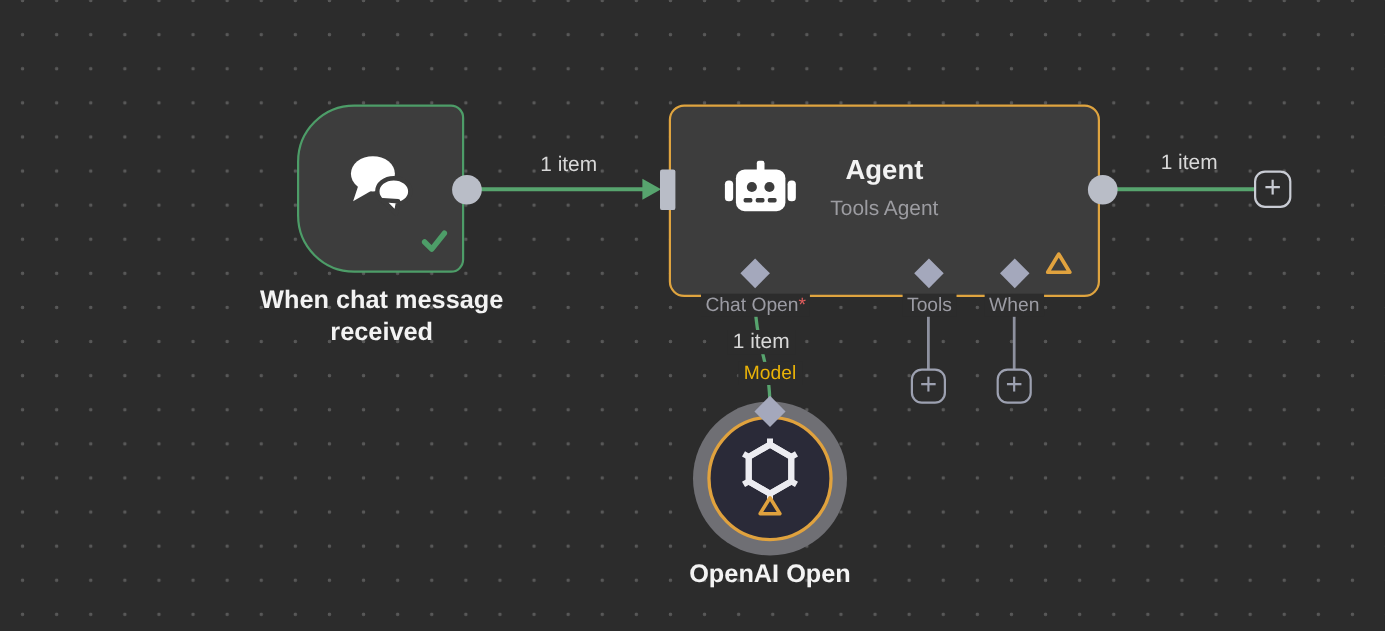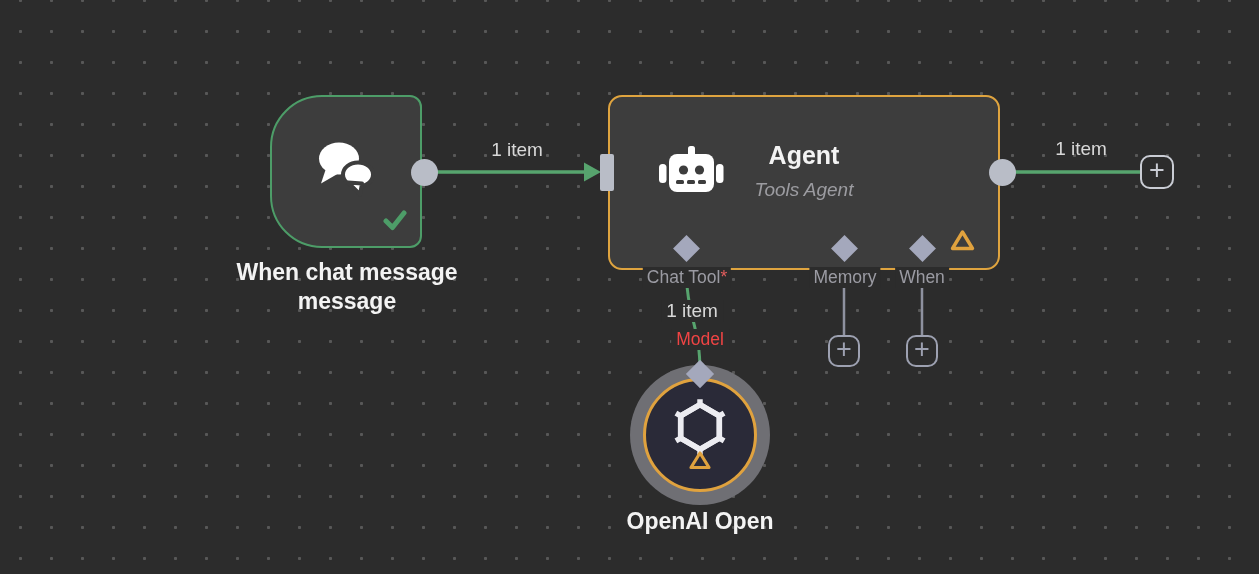--- a/index.html
+++ b/index.html
@@ -31,21 +31,21 @@
   .trigger-node .check{position:absolute;right:13px;bottom:11px;}
 
   .agent-node{
     left:608px;top:95px;width:392px;height:175px;
     border:2.5px solid #dfa43f;border-radius:14px;
   }
   .agent-node .robot{position:absolute;left:48px;top:49px;}
   .agent-title{position:absolute;left:0;right:0;top:44px;text-align:center;
     color:#f3f3f3;font-size:25px;font-weight:600;}
   .agent-subtitle{position:absolute;left:0;right:0;top:82px;text-align:center;
-    color:#9c9ca1;font-size:19px;font-weight:400;font-style:italic;}
+    color:#9c9ca1;font-size:19px;font-weight:400;}
   .agent-warning{position:absolute;right:22px;bottom:12px;}
 
   
   .endpoint-circle{position:absolute;width:27px;height:27px;border-radius:50%;background:#b9bdc7;}
   .input-rect{position:absolute;left:600px;top:154px;width:14px;height:37px;background:#b9bdc7;border-radius:2px;}
   .diamond{position:absolute;width:19px;height:19px;background:#a4a8bc;transform:rotate(45deg);}
 
   .plus-btn{
     position:absolute;box-sizing:border-box;background:#2c2c2c;
     display:flex;align-items:center;justify-content:center;cursor:pointer;
@@ -54,21 +54,21 @@
   .plus-btn.muted{width:32px;height:32px;border:2.5px solid #9da1b1;color:#9da1b1;}
   .plus-btn.bright{width:34px;height:34px;border:2.5px solid #c9ccd4;color:#c9ccd4;}
   .plus-btn span{font-size:27px;font-weight:500;line-height:1;margin-top:-3px;}
 
   
   .wire-label{position:absolute;transform:translateX(-50%);color:#d8d8d8;font-size:19px;white-space:nowrap;}
   .wire-label.on-line{background:#2c2c2c;padding:0 5px;}
   .port-label{position:absolute;transform:translateX(-50%);font-size:17.5px;color:#9b9ba3;
     background:#2c2c2c;padding:0 4px;white-space:nowrap;}
   .port-label .req{color:#e25d5d;}
-  .model-port-label{position:absolute;transform:translateX(-50%);font-size:17.5px;color:#ef4444;
+  .model-port-label{position:absolute;transform:translateX(-50%);font-size:17.5px;color:#eab308;
     background:#2c2c2c;padding:0 5px;white-space:nowrap;}
 
   .node-title{position:absolute;transform:translateX(-50%);text-align:center;
     color:#f3f3f3;font-size:23px;font-weight:600;line-height:29px;white-space:nowrap;}
 
   
   .openai-halo{position:absolute;left:630px;top:365px;width:140px;height:140px;border-radius:50%;background:#6f6f74;}
   .openai-node{position:absolute;left:643px;top:378px;width:114px;height:114px;border-radius:50%;
     background:#2a2a38;border:3px solid #e0a23e;box-sizing:border-box;cursor:pointer;}
   .openai-node .logo{position:absolute;left:50%;top:44%;transform:translate(-50%,-50%);}
@@ -112,21 +112,21 @@
       <svg width="24" height="22" viewBox="0 0 24 22">
         <polyline points="3,12 9.5,18.5 21,4" fill="none" stroke="#4d9d68" stroke-width="5" stroke-linecap="round" stroke-linejoin="round"></polyline>
       </svg>
     </span>
   </div>
 
   <div class="endpoint-circle" style="left:411px;top:159px;"></div>
 
   <div class="node-title" style="left:347px;top:258px;">
     <div>When chat message</div>
-    <div>message</div>
+    <div>received</div>
   </div>
 
   <div class="wire-label" style="left:517px;top:139px;">1 item</div>
 
   <div class="node agent-node">
     <span class="robot">
       <svg width="66" height="56" viewBox="0 0 64 56">
         <g fill="#ffffff">
           <rect x="29" y="0" width="7" height="12" rx="2.5"></rect>
           <rect x="10" y="8" width="45" height="38" rx="8"></rect>
@@ -153,24 +153,24 @@
 
   <div class="input-rect"></div>
 
   <div class="endpoint-circle" style="left:989px;top:159px;"></div>
 
   <div class="diamond" style="left:677px;top:239px;"></div>
   <div class="diamond" style="left:835px;top:239px;"></div>
   <div class="diamond" style="left:913px;top:239px;"></div>
 
   <div class="port-label" style="left:687px;top:267px;">
-    <span>Chat Tool</span><span class="req">*</span>
+    <span>Chat Open</span><span class="req">*</span>
   </div>
   <div class="port-label" style="left:845px;top:267px;">
-    <span>Memory</span>
+    <span>Tools</span>
   </div>
   <div class="port-label" style="left:922px;top:267px;">
     <span>When</span>
   </div>
 
   <div class="wire-label on-line" style="left:692px;top:300px;">1 item</div>
   <div class="model-port-label" style="left:700px;top:329px;">Model</div>
 
   <div class="plus-btn muted" style="left:828px;top:335px;">
     <span>+</span>

